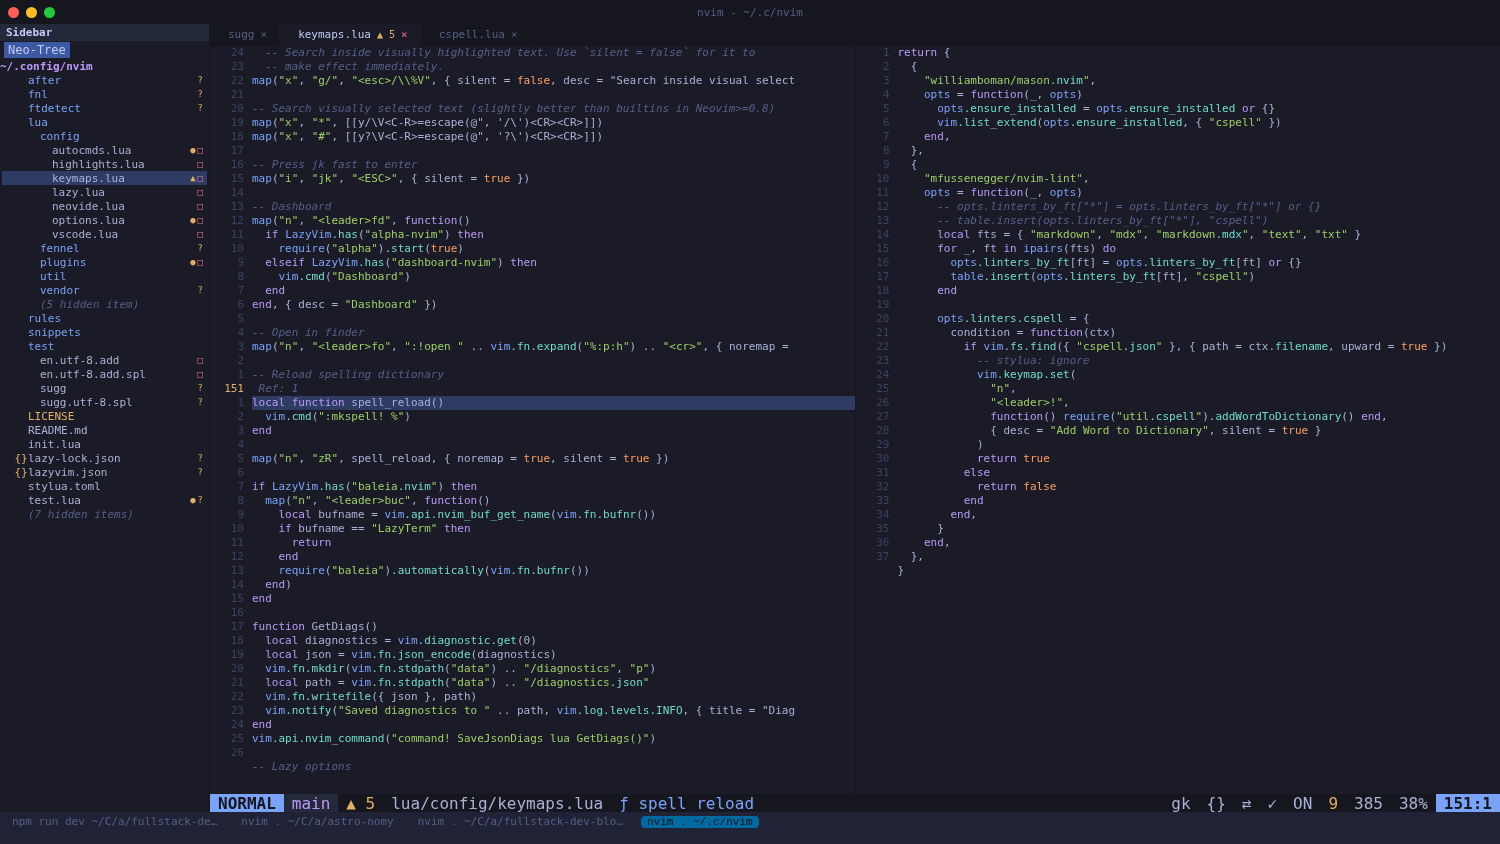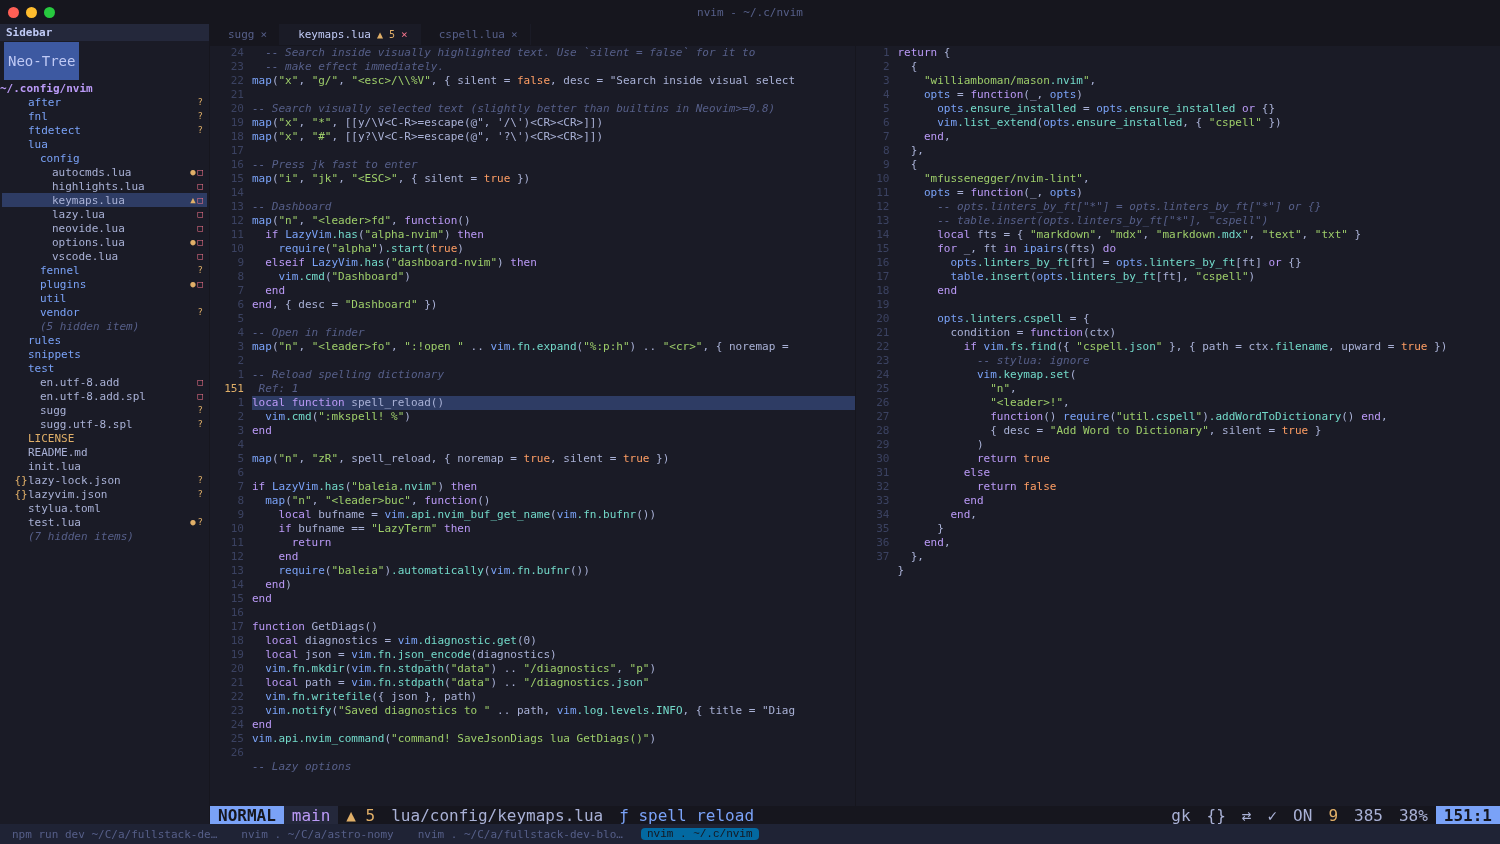--- a/index.html
+++ b/index.html
@@ -40,22 +40,22 @@
 }
 .sidebar-header {
   background: #24283b;
   color: #c0caf5;
   padding: 2px 6px;
   font-weight: bold;
 }
 .neo-tree-label {
   background: #3d59a1;
   color: #c0caf5;
-  padding: 11px 4px;
-  font-size: 14px;
+  padding: 1px 4px;
+  font-size: 12px;
   display: inline-block;
 }
 .tree { padding: 0 2px; }
 .tree-row {
   display: flex;
   align-items: center;
   height: 14px;
   white-space: nowrap;
   padding-right: 4px;
 }
@@ -146,23 +146,23 @@
 .sl-warn { color: #e0af68; }
 .sl-path { color: #a9b1d6; }
 .sl-func { color: #7aa2f7; }
 .sl-spacer { flex: 1; }
 .sl-pos { background: #7aa2f7; color: #16161e; font-weight: bold; }
 
 .tmux-bar {
   height: 20px;
   background: #1f2335;
   display: flex;
-  align-items: center;
+  align-items: flex-end;
   font-size: 11px;
-  padding: 5px 6px;
+  padding: 16px 6px;
   gap: 12px;
 }
 .tmux-win { color: #565f89; padding: 0 6px; }
 .tmux-win.active { background: #0369a1; color: #16161e; border-radius: 4px; font-family: Liberation Mono, monospace; }
 </style>
 </head>
 <body>
 
 <div class="titlebar">
   <div class="traffic-lights">

